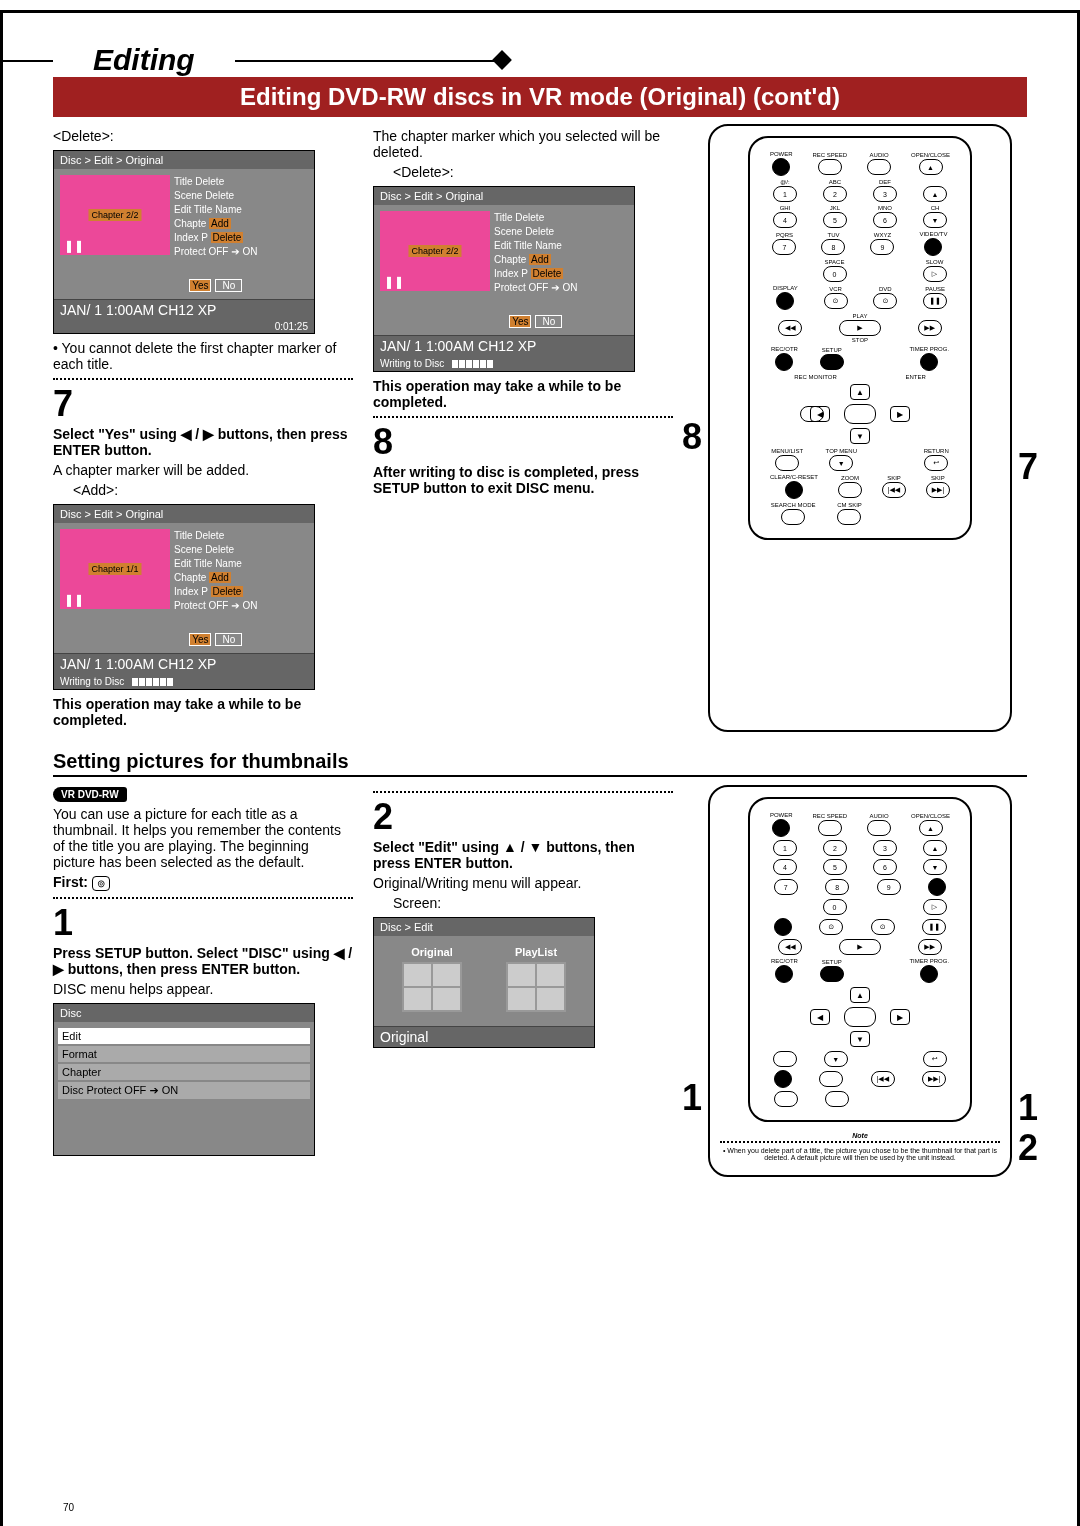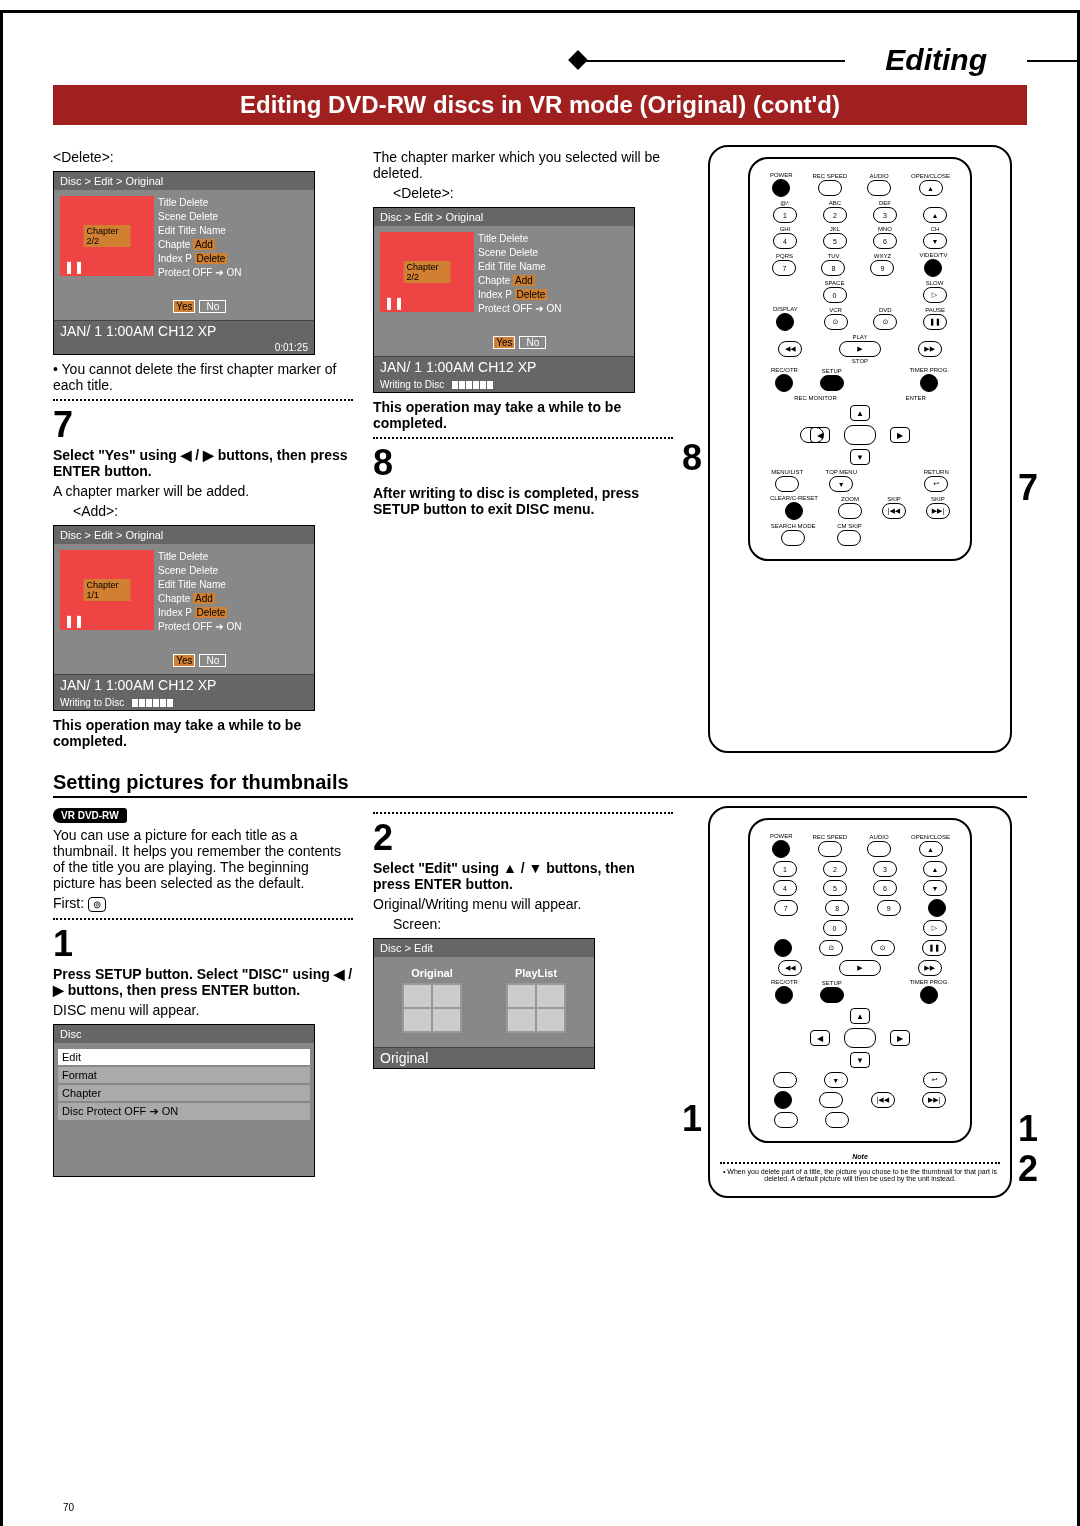--- a/index.html
+++ b/index.html
@@ -1,36 +1,36 @@
 <!DOCTYPE html>
 <html><head>
 <meta charset="utf-8">
 <style>
 body{margin:0;padding:0;font-family:Arial,Helvetica,sans-serif;font-size:14px;color:#000;background:#fff}
 .page{width:1080px;height:1526px;position:relative;box-sizing:border-box;padding:30px 50px;border:3px solid #000;margin:10px auto}
-.hdr{text-align:right;margin-bottom:8px}
+.hdr{text-align:left;}
 .hdr-ribbon{display:inline-block;font-size:30px;font-weight:bold;font-style:italic;position:relative;padding:0 40px}
 .hdr-ribbon:before,.hdr-ribbon:after{content:"";position:absolute;top:50%;width:260px;height:2px;background:#000}
 .hdr-ribbon:before{right:100%}
 .hdr-ribbon:after{left:100%}
 .diamond{position:absolute;top:50%;width:14px;height:14px;background:#000;transform:translateY(-50%) rotate(45deg)}
 .diamond.l{right:calc(100% + 260px)}
 .diamond.r{left:calc(100% + 260px)}
-.subhdr{background:#a02020;color:#fff;font-size:24px;font-weight:bold;text-align:center;padding:6px 0;margin-bottom:20px}
+.subhdr{background:#a02020;color:#fff;font-size:24px;font-weight:bold;text-align:center;padding:6px 0;margin-bottom:7px}
 .cols{display:flex;gap:20px}
 .col{flex:1;min-width:0}
 .col.narrow{flex:0 0 300px}
 .col.remote{flex:0 0 280px}
 .dotted{border-top:2px dotted #000;margin:6px 0}
 .stepnum{font-size:36px;font-weight:bold;line-height:1}
 .b{font-weight:bold}
 .osd{border:1px solid #000;background:#888;color:#fff;font-size:11px;padding:0;margin:6px 0;width:260px}
 .osd .crumb{background:#666;padding:3px 6px}
 .osd .body{display:flex;padding:6px;gap:4px}
-.osd .thumb{width:94px;height:80px;background:#ef4444;position:relative;font-size:10px}
+.osd .thumb{width:110px;height:80px;background:#ec4899;position:relative;font-size:10px}
 .osd .thumb .chap{position:absolute;top:50%;left:50%;transform:translate(-50%,-50%);background:#d08030;color:#000;padding:1px 3px;font-size:9px}
 .osd .thumb .pause{position:absolute;bottom:2px;left:4px;color:#fff;font-size:12px}
 .osd .menu{font-size:10px;line-height:1.4}
 .osd .menu .row{white-space:nowrap}
 .osd .menu .hl{background:#d08030;color:#000;padding:0 2px}
 .osd .yn{text-align:center;margin-top:20px}
 .osd .yn span{border:1px solid #fff;padding:0 6px;font-size:10px;margin:0 2px}
 .osd .status{background:#666;padding:2px 6px;font-size:14px;border-top:1px solid #444}
 .osd .timer{background:#666;text-align:right;padding:1px 6px;font-size:10px}
 .osd .writing{background:#666;padding:2px 6px;font-size:10px;display:flex;align-items:center;gap:8px}
@@ -39,21 +39,21 @@
 .osd.simple .list{padding:4px}
 .osd.simple .list .item{background:#aaa;color:#000;padding:2px 4px;margin:2px 0;font-size:11px}
 .osd.simple .list .item.sel{background:#fff}
 .osd.edit{width:220px}
 .osd.edit .grid{display:flex;justify-content:space-around;padding:10px 6px}
 .osd.edit .opt{text-align:center;font-size:11px}
 .osd.edit .tiles{width:60px;height:50px;background:#999;margin:4px auto;display:grid;grid-template-columns:1fr 1fr;grid-template-rows:1fr 1fr;gap:2px;padding:2px;box-sizing:border-box}
 .osd.edit .tiles i{background:#ccc}
 .sect-title{font-size:20px;font-weight:bold;border-bottom:2px solid #000;padding-bottom:2px;margin:18px 0 8px 0}
 .badge{display:inline-block;background:#000;color:#fff;padding:2px 8px;border-radius:10px 4px 4px 10px;font-size:10px;font-weight:bold}
-.first{font-weight:normal}
+.first{font-weight:bold}
 .dvd-icon{display:inline-block;border:1px solid #000;border-radius:4px;padding:1px 4px;font-size:10px;vertical-align:middle}
 .remote{border:2px solid #000;border-radius:20px;padding:10px;background:#fff;width:200px;margin:0 auto;font-size:7px;text-align:center}
 .remote .rrow{display:flex;justify-content:space-around;margin:3px 0;align-items:center}
 .remote .btn{width:22px;height:14px;border:1px solid #000;border-radius:8px;display:flex;align-items:center;justify-content:center}
 .remote .btn.round{width:16px;height:16px;border-radius:50%}
 .remote .btn.dark{background:#000;color:#fff}
 .remote .lbl{font-size:6px;line-height:1}
 .remote .btncol{display:flex;flex-direction:column;align-items:center;gap:1px}
 .remote .navpad{position:relative;width:100px;height:60px;margin:4px auto}
 .remote .navpad .c{position:absolute;top:50%;left:50%;transform:translate(-50%,-50%);width:30px;height:18px;border:1px solid #000;border-radius:9px;font-size:6px;display:flex;align-items:center;justify-content:center}
@@ -377,21 +377,21 @@
   <div class="sect-title">Setting pictures for thumbnails</div>
 
   <div class="cols">
     <div class="col narrow">
       <span class="badge">VR DVD-RW</span>
       <p>You can use a picture for each title as a thumbnail. It helps you remember the contents of the title you are playing. The beginning picture has been selected as the default.</p>
       <p><span class="first">First:</span> <span class="dvd-icon">⊚</span></p>
       <div class="dotted"></div>
       <div class="stepnum">1</div>
       <p class="b">Press SETUP button. Select "DISC" using ◀ / ▶ buttons, then press ENTER button.</p>
-      <p>DISC menu will appear.</p>
+      <p>DISC menu helps appear.</p>
       <div class="osd simple">
         <div class="crumb">Disc</div>
         <div class="list">
           <div class="item sel">Edit</div>
           <div class="item">Format</div>
           <div class="item">Chapter</div>
           <div class="item">Disc Protect OFF ➔ ON</div>
         </div>
         <div style="height:50px"></div>
       </div>

